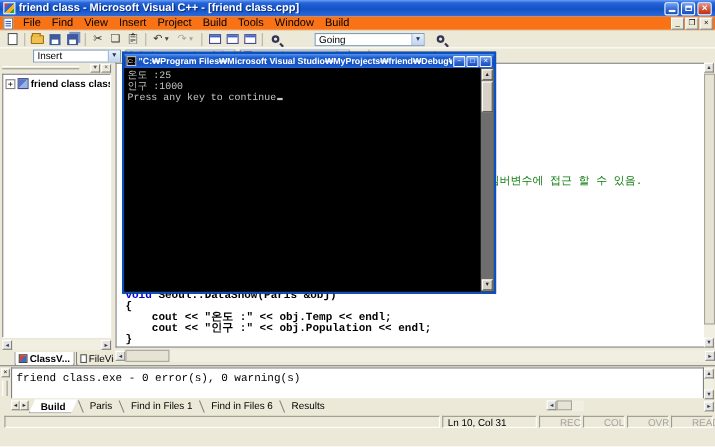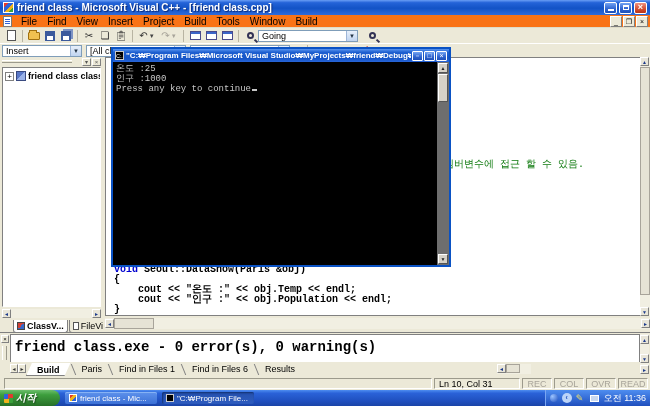--- a/index.html
+++ b/index.html
@@ -49,21 +49,21 @@
   .ico-floppy.multi { box-shadow:2px -2px 0 #7C92C4; }
   .glyph { font-size:10px; line-height:12px; color:#333; font-family:"DejaVu Sans",sans-serif;}
   .glyph.dis { color:#A8A49A; }
   .ddarrow { font-size:6px; color:#444; margin-left:1px; }
   .ddarrow.dis { color:#A8A49A; }
   .ico-win { width:11px; height:9px; border:1px solid #4A4A8A; background:#fff; position:relative;}
   .ico-win:before { content:""; position:absolute; left:0; top:0; right:0; height:2px; background:#3C66C8;}
   .ico-mag { width:7px; height:7px; border:2px solid #335; border-radius:50%; position:relative;}
   .ico-mag:after { content:""; position:absolute; left:5px; top:6px; width:4px; height:2px; background:#335; transform:rotate(45deg);}
   .combo { height:12px; background:#fff; border:1px solid #7F9DB9; display:flex; align-items:center;
-    font-size:9px; padding-left:3px; color:#000; position:relative; flex:0 0 auto;}
+    font-size:9px; padding-left:3px; color:#000; position:relative; flex:0 0 auto;margin-left:28px;}
   .combo .arrowbox { margin-left:auto; width:11px; height:10px; background:linear-gradient(180deg,#E8F0FB,#C0D4F0);
     border-left:1px solid #9EB6D8; display:flex; align-items:center; justify-content:center; font-size:6px; color:#234; }
   .fnicon { width:7px; height:7px; background:#B04AC0; border:1px solid #70207C; margin-right:2px; }
 
   
   .workspace { left:0; top:57px; width:103px; height:275px; background:#ECE9D8; }
   .ws-head { position:absolute; left:2px; top:1px; width:99px; height:8px; display:flex; justify-content:flex-end; align-items:center;}
   .ws-grip { position:absolute; left:2px; top:3px; width:70px; height:3px;
     border-top:1px solid #fff; border-bottom:1px solid #9C9A8C; }
   .ws-mini { width:9px; height:8px; font-size:6px; line-height:7px; text-align:center; color:#555;
@@ -123,38 +123,38 @@
   
   .output { left:0; top:332px; width:650px; height:44px; background:#ECE9D8; border-top:1px solid #808080; }
   .out-close { position:absolute; left:1px; top:2px; width:8px; height:8px; background:#ECE9D8;
     border:1px solid #fff; border-right-color:#808080; border-bottom-color:#808080;
     font-size:6px; line-height:6px; text-align:center; color:#000;}
   .out-grip { position:absolute; left:2px; top:13px; width:5px; height:14px;
     border-left:1px solid #fff; border-right:1px solid #9C9A8C; }
   .out-text-area { position:absolute; left:10px; top:1px; width:630px; height:28px; background:#fff;
     border:1px solid #808080; border-bottom:none; }
   .out-msg { position:absolute; left:4px; top:4px; font-family:"Liberation Mono","DejaVu Sans Mono",monospace;
-    font-size:14px; font-weight:bold; color:#000; white-space:nowrap;}
+    font-size:10px; font-weight:normal; color:#000; white-space:nowrap;}
   .out-vscroll { position:absolute; left:640px; top:1px; width:9px; height:40px; background:#F1EFE2;}
   .out-tabs { position:absolute; left:10px; top:30px; height:13px; display:flex; align-items:flex-start; font-size:9px; }
   .tabnav { width:8px; height:9px; margin-top:1px; background:#ECE9D8; border:1px solid #fff;
     border-right-color:#808080; border-bottom-color:#808080; font-size:5px; line-height:8px; text-align:center; color:#333;}
   .out-tab { padding:0 6px; height:13px; line-height:12px; color:#000; position:relative; }
   .out-tab.active { background:#fff; border:1px solid #808080; border-top:1px solid #fff; font-weight:bold;
     clip-path:polygon(6px 0,100% 0,calc(100% - 6px) 100%,0 100%); padding:0 10px;}
   .tab-slant { width:1px; height:11px; background:#808080; transform:skewX(22deg); margin:1px 2px 0 2px; }
   .out-hscroll { position:absolute; left:497px; top:31px; width:34px; height:10px; background:#F1EFE2; display:flex;}
 
   
   .statusbar { left:0; top:376px; width:650px; height:14px; background:#ECE9D8; display:flex; align-items:center;
     font-size:9px; color:#000; padding:0 2px; }
   .panel { border:1px solid #9C9A8C; border-bottom-color:#fff; border-right-color:#fff; height:11px;
     line-height:10px; padding:0 4px; margin-left:2px; }
   .panel.main { flex:1; }
-  .panel.ind { color:#A8A49A; width:30px; text-align:center; padding:0 0;}
+  .panel.ind { color:#A8A49A; width:30px; text-align:center; padding:0 18px;}
   .panel.pos { width:86px; }
 
   
   .taskbar { left:0; top:390px; width:650px; height:16px;
     background:linear-gradient(180deg,#4E8DF0 0%,#2A62D8 20%,#1F4FBE 70%,#1A44A8 100%); display:flex; align-items:center;}
   .startbtn { width:60px; height:16px; border-radius:0 8px 8px 0;
     background:linear-gradient(180deg,#6CBF6C 0%,#3D9E3D 30%,#2E7D2E 80%,#267026 100%);
     display:flex; align-items:center; padding-left:4px; color:#fff; font-size:10px; font-weight:bold;
     font-style:italic; text-shadow:1px 1px 1px #1A4A1A; flex:0 0 auto;}
   .flag { width:9px; height:9px; margin-right:3px; border-radius:1px;
@@ -406,35 +406,14 @@
 
   <div class="abs statusbar">
     <div class="panel main"></div>
     <div class="panel pos">Ln 10, Col 31</div>
     <div class="panel ind">REC</div>
     <div class="panel ind">COL</div>
     <div class="panel ind">OVR</div>
     <div class="panel ind">READ</div>
   </div>
 
-  <div class="abs taskbar">
-    <div class="startbtn">
-      <div class="flag"></div>
-      <span>시작</span>
-    </div>
-    <div class="taskbtn">
-      <div class="task-ico vc"></div>
-      <span>friend class - Mic...</span>
-    </div>
-    <div class="taskbtn pressed">
-      <div class="task-ico con"></div>
-      <span>"C:₩Program File...</span>
-    </div>
-    <div class="tray">
-      <div class="tray-ico ime-ball"></div>
-      <div class="tray-ico chev">‹</div>
-      <div class="tray-ico pen">✎</div>
-      <div class="tray-ico mon"></div>
-      <div class="clock">오전 11:36</div>
-    </div>
-  </div>
 
 </div>
 
 </body></html>

